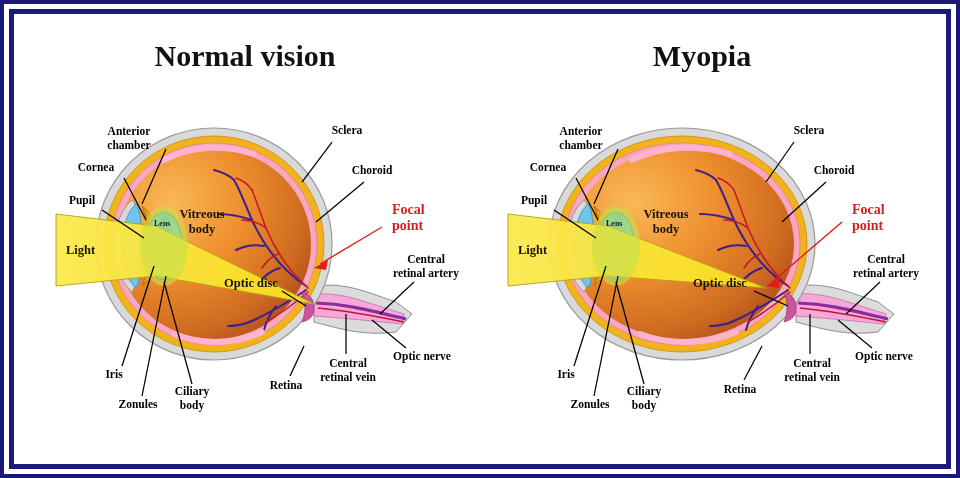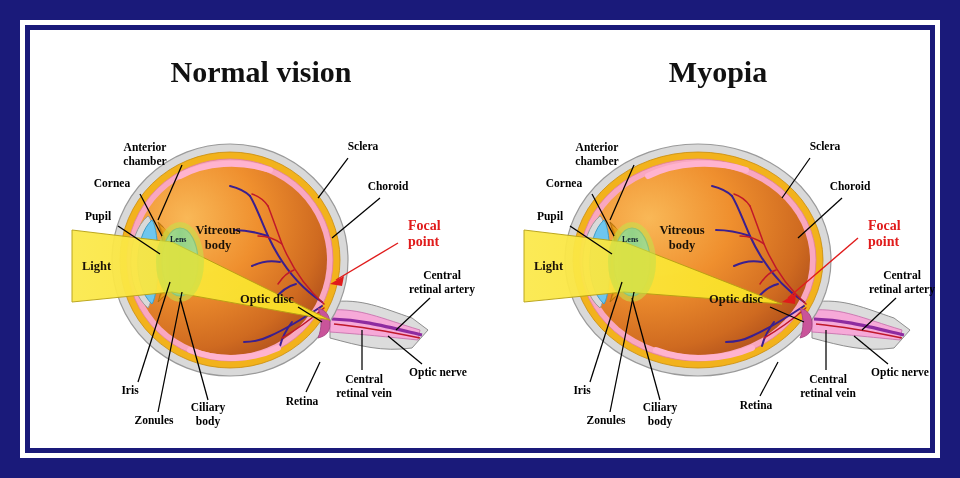--- a/index.html
+++ b/index.html
@@ -6,21 +6,21 @@
   html,body{margin:0;padding:0;}
   body{
     width:960px;height:478px;overflow:hidden;
     background:#ffffff;
     font-family:"Liberation Serif", "DejaVu Serif", serif;
   }
   #frame{
     position:absolute;left:0;top:0;width:960px;height:478px;
     box-sizing:border-box;
     background:#1a1a7a;
-    padding:20px;
+    padding:4px;
   }
   #frame-inner{
     width:100%;height:100%;box-sizing:border-box;
     background:#ffffff;padding:5px;
   }
   #frame-inner2{
     width:100%;height:100%;box-sizing:border-box;
     border:5px solid #1a1a7a;
     background:#ffffff;
     position:relative;

